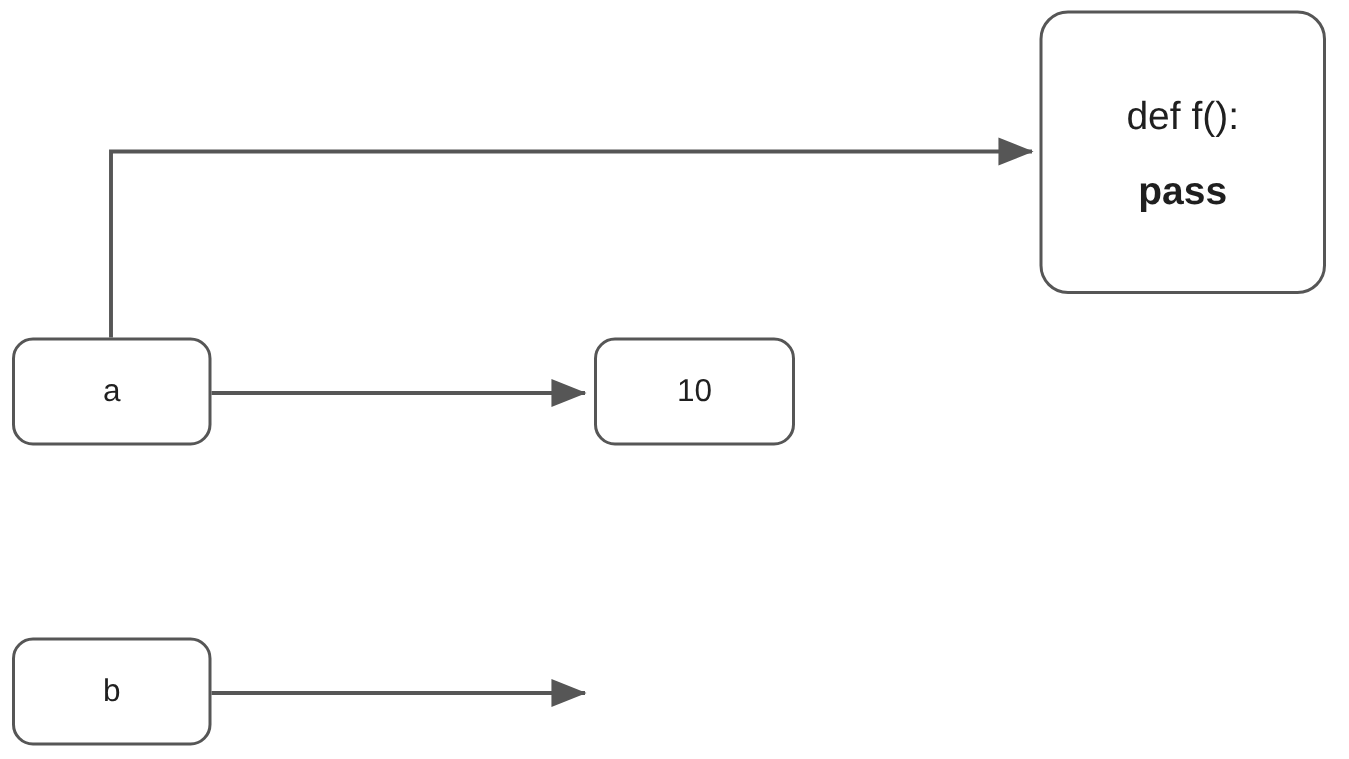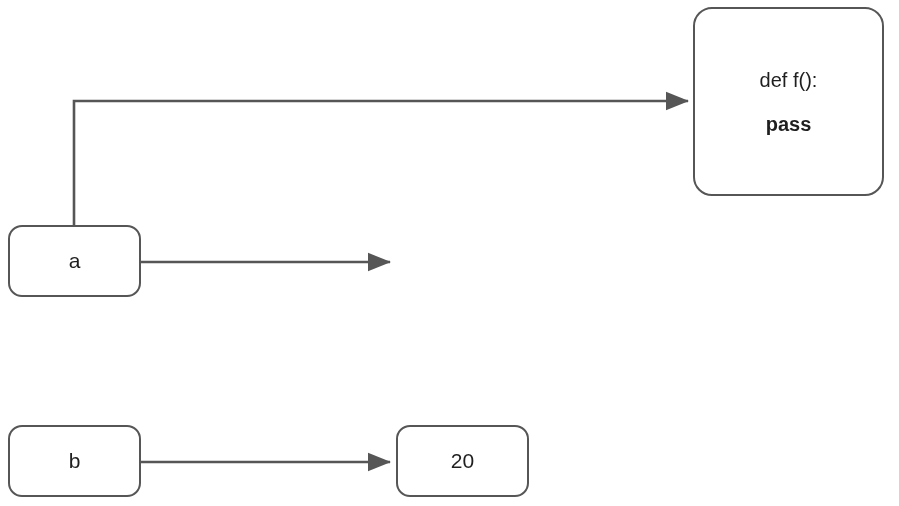--- a/index.html
+++ b/index.html
@@ -42,21 +42,21 @@
   .node-var {
     border-radius: 14px;
     font-size: 21px;
   }
   .node-val {
     border-radius: 14px;
     font-size: 21px;
   }
   .node-func {
     border-radius: 19px;
-    font-size: 20px;
+    font-size: 26px;
     line-height: 1.0;
   }
   .func-line {
     display: block;
     text-align: center;
   }
   .func-line + .func-line {
     margin-top: 24px;
     font-weight: bold;
   }
@@ -84,27 +84,27 @@
 
     <path d="M141,262 L390,262" fill="none" stroke="#565656" stroke-width="2.6" stroke-linecap="butt" marker-end="url(#arrowhead)"></path>
 
     <path d="M141,462 L390,462" fill="none" stroke="#565656" stroke-width="2.6" stroke-linecap="butt" marker-end="url(#arrowhead)"></path>
   </svg>
 
   <div id="node-a" class="node node-var">
     <span class="node-label">a</span>
   </div>
 
+  <div id="node-10" class="node node-val">
+    <span class="node-label">10</span>
+  </div>
 
   <div id="node-b" class="node node-var">
     <span class="node-label">b</span>
   </div>
 
-  <div id="node-20" class="node node-val">
-    <span class="node-label">20</span>
-  </div>
 
   <div id="node-func" class="node node-func">
     <span class="func-line">def f():</span>
     <span class="func-line">pass</span>
   </div>
 
 </div>
 
 </body></html>

